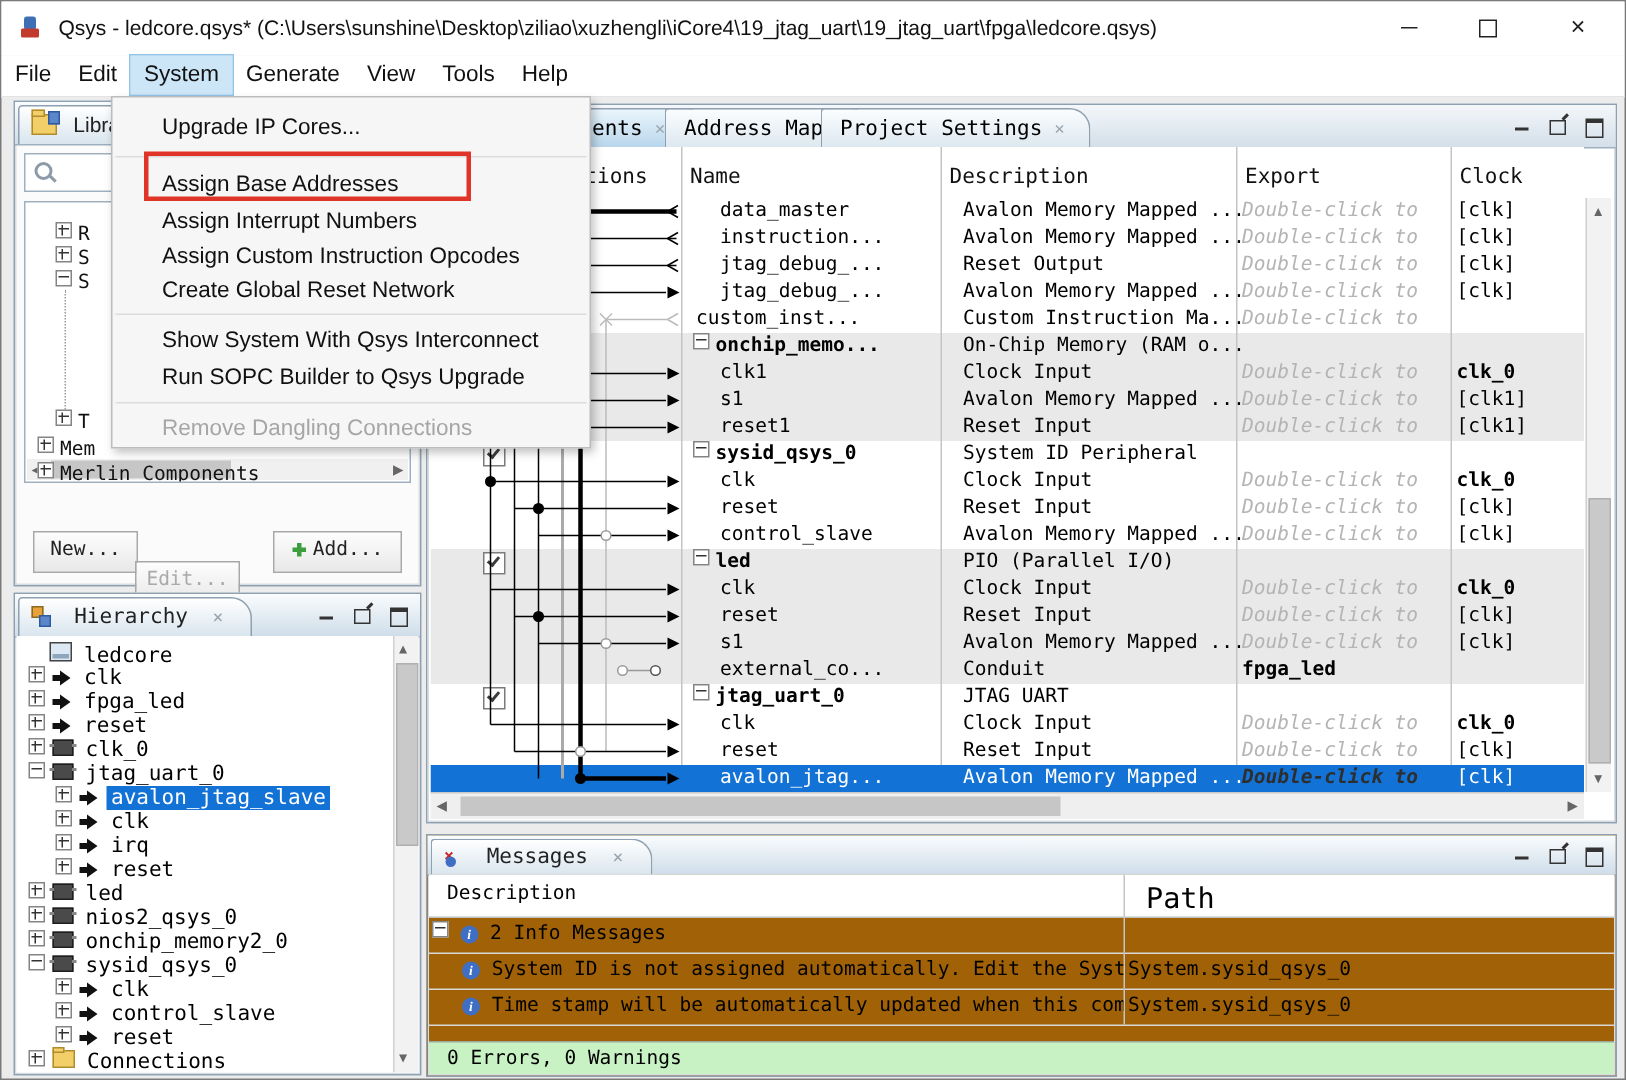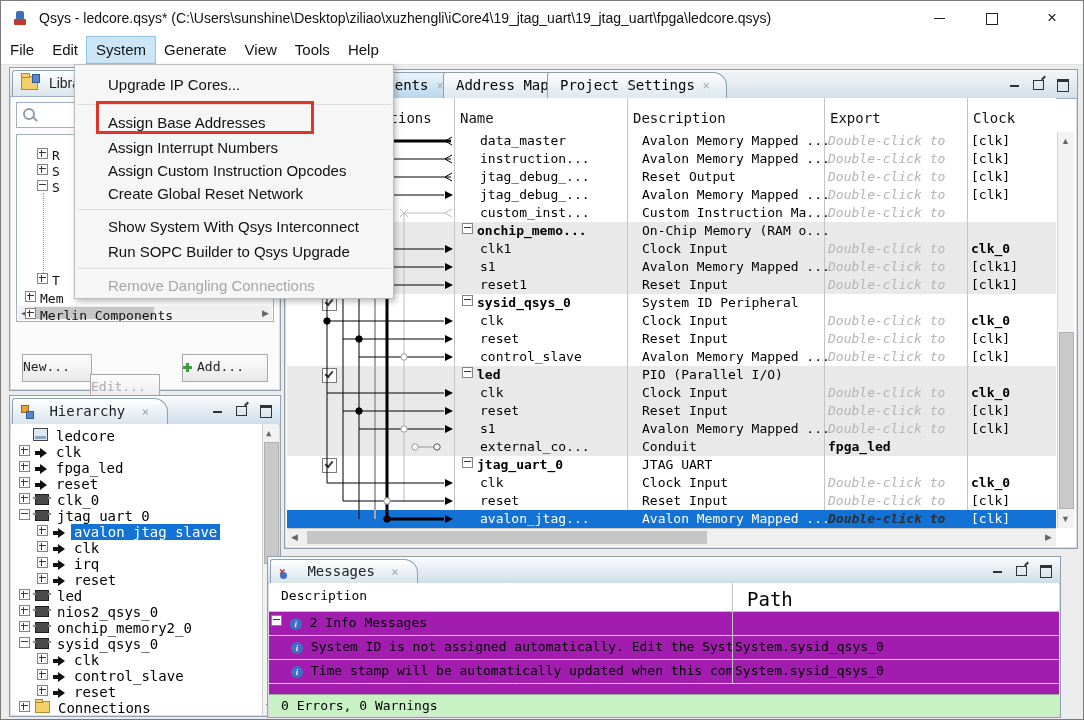--- a/index.html
+++ b/index.html
@@ -59,21 +59,21 @@
   .mag{position:absolute;left:6px;top:5px;width:8px;height:8px;border:2px solid #8d9aa8;border-radius:50%;}
   .mag::after{content:"";position:absolute;left:7px;top:8px;width:6px;height:2px;background:#8d9aa8;transform:rotate(45deg);}
   #lib-tree{position:absolute;left:6px;top:66px;width:256px;height:186px;background:#fff;border:1px solid #9fb0c0;overflow:hidden;}
   .ltree-item{position:absolute;white-space:nowrap;font-size:13px;color:#111;}
   .ltree-item .exp{margin-right:4px;}
   #lib-dots{position:absolute;left:26px;top:58px;height:80px;border-left:1px dotted #9a9a9a;width:0;}
   #lib-hscroll{position:absolute;left:1px;right:1px;bottom:1px;height:14px;background:#f0f0f0;}
   #lib-hscroll .thumb{position:absolute;left:16px;top:1px;width:120px;height:12px;background:#c6c6c6;}
   .sarrow{position:absolute;font-size:9px;color:#666;line-height:14px;}
   #lib-btns{position:absolute;left:0;bottom:8px;width:100%;height:28px;}
-  .lbtn{position:absolute;top:0;height:26px;border:1px solid #a8a8a8;background:linear-gradient(#fdfdfd,#e8e8e8);font-size:13px;text-align:left;line-height:24px;color:#222;}
+  .lbtn{position:absolute;top:0;height:26px;border:1px solid #a8a8a8;background:linear-gradient(#fdfdfd,#e8e8e8);font-size:13px;text-align:center;line-height:24px;color:#222;}
   .lbtn.disabled{color:#aaa;}
   .plus-ic{display:inline-block;width:9px;height:9px;position:relative;margin-right:5px;vertical-align:-1px;}
   .plus-ic::before{content:"";position:absolute;left:0;top:3px;width:9px;height:3px;background:#3d9e3d;}
   .plus-ic::after{content:"";position:absolute;left:3px;top:0;width:3px;height:9px;background:#3d9e3d;}
 
   
   #hierarchy{left:8px;top:394px;width:270px;height:320px;}
   #hier-icon{width:13px;height:13px;position:relative;}
   #hier-icon::before{content:"";position:absolute;left:0;top:0;width:6px;height:6px;background:#e8a23c;border:1px solid #8a6a1e;}
   #hier-icon::after{content:"";position:absolute;left:5px;top:6px;width:6px;height:6px;background:#5b86c9;border:1px solid #2f5a9e;}
@@ -116,21 +116,21 @@
   .cell-clk{left:680px;width:87px;padding-left:4px;}
   .dc{color:#b4b4b4;font-style:italic;}
   .trow.sel .dc{color:#2e2e2e;font-weight:bold;}
   .bold{font-weight:bold;}
   #wires{position:absolute;left:0;top:0;}
   #ct-hscroll{position:absolute;left:2px;top:458px;width:769px;height:17px;background:#efefef;border-top:1px solid #c9c9c9;}
   #ct-hscroll .thumb{position:absolute;left:20px;top:2px;width:400px;height:13px;background:#c6c6c6;}
   #ct-vscroll{left:772px;top:62px;height:396px;}
 
   
-  #messages{left:266px;top:555px;width:792px;height:160px;background:#a21caf;}
+  #messages{left:283px;top:555px;width:792px;height:160px;background:#a16207;}
   #msg-head{height:26px;}
   #msg-icon{width:13px;height:13px;position:relative;}
   #msg-icon::before{content:"×";position:absolute;left:0;top:-5px;color:#cc2222;font-weight:bold;font-size:11px;}
   #msg-icon::after{content:"";position:absolute;left:1px;top:7px;width:7px;height:7px;border-radius:50%;background:#3f6fc4;}
   #msg-colhead{position:absolute;left:1px;top:26px;right:1px;height:28px;background:#fff;border-bottom:1px solid #c0c0c0;}
   .msg-row{position:absolute;left:1px;right:1px;height:24px;border-bottom:1px solid #d8d8d8;font-size:13px;line-height:24px;white-space:nowrap;}
   .msg-desc{position:absolute;left:0;width:462px;overflow:hidden;height:24px;}
   .msg-path{position:absolute;left:466px;right:0;overflow:hidden;height:24px;}
   #msg-status{position:absolute;left:1px;right:1px;bottom:1px;height:21px;background:#c8f2c4;border-top:1px solid #9aa89a;font-size:13px;line-height:21px;padding-left:12px;}
 
@@ -349,21 +349,21 @@
           <span class="tcell cell-name" style="padding-left: 26px;"><span>jtag_debug_...</span></span>
           <span class="tcell cell-desc">Avalon Memory Mapped ...</span>
           <span class="tcell cell-exp dc">Double-click to</span>
           <span class="tcell cell-clk">[clk]</span>
           <span class="colsep" style="left: 167px; height: 18px;"></span>
           <span class="colsep" style="left: 340px; height: 18px;"></span>
           <span class="colsep" style="left: 537px; height: 18px;"></span>
           <span class="colsep" style="left: 680px; height: 18px;"></span>
         </div>
         <div class="trow white" style="top: 72px;">
-          <span class="tcell cell-name" style="padding-left: 26px;"><span>custom_inst...</span></span>
+          <span class="tcell cell-name" style="padding-left: 10px;"><span>custom_inst...</span></span>
           <span class="tcell cell-desc">Custom Instruction Ma...</span>
           <span class="tcell cell-exp dc">Double-click to</span>
           <span class="tcell cell-clk"></span>
           <span class="colsep" style="left: 167px; height: 18px;"></span>
           <span class="colsep" style="left: 340px; height: 18px;"></span>
           <span class="colsep" style="left: 537px; height: 18px;"></span>
           <span class="colsep" style="left: 680px; height: 18px;"></span>
         </div>
         <div class="trow gray" style="top: 90px;">
           <span class="cbx" style="left: 35px; top: 2px;"></span>

